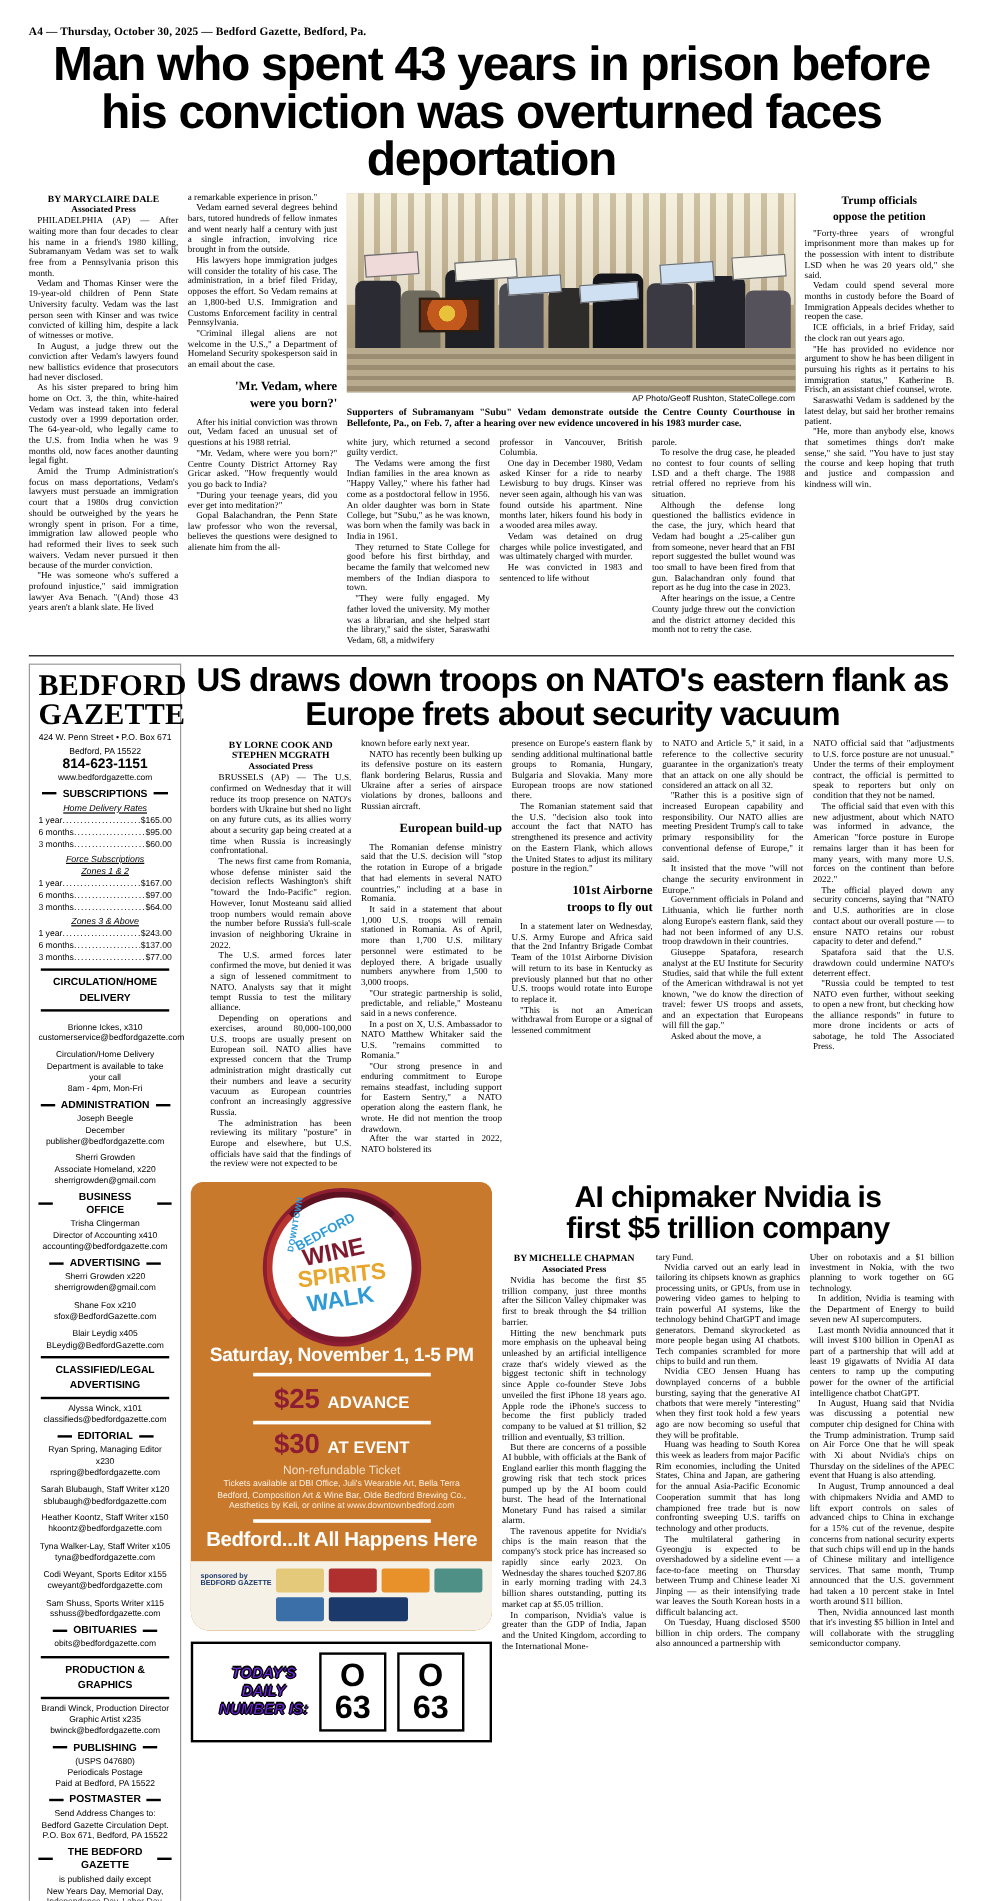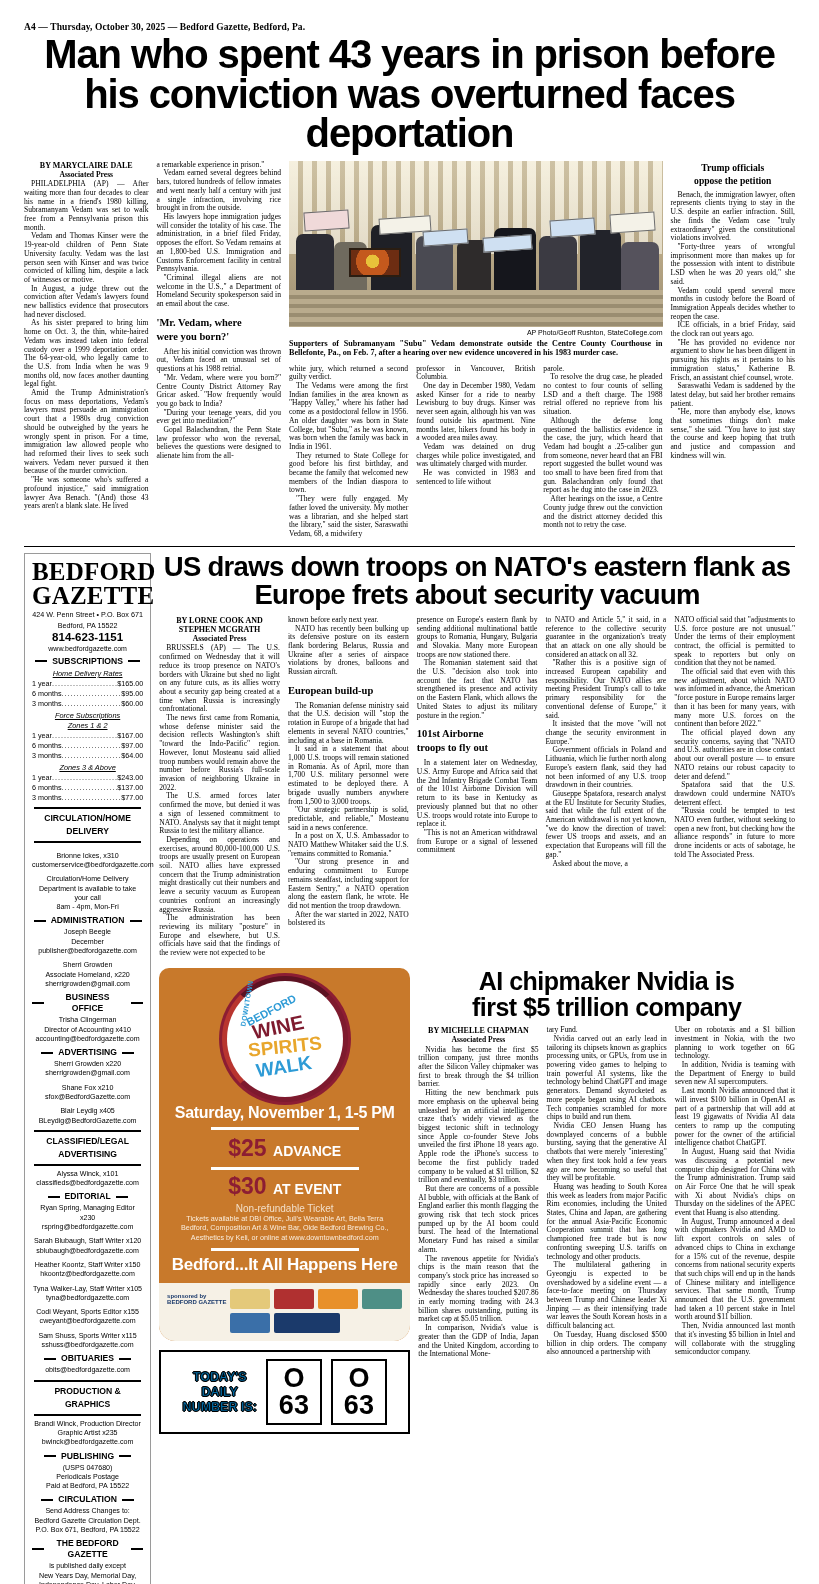--- a/index.html
+++ b/index.html
@@ -67,21 +67,21 @@
   p.bt.noind { text-indent: 0; }
   .byline {
     text-align: center;
     font-weight: 700;
     font-size: 8px;
     line-height: 9.2px;
     margin: 0 0 1px 0;
   }
   .byline .ap { font-size: 7.6px; }
   .subhead {
-    text-align: left;
+    text-align: right;
     font-weight: 700;
     font-size: 10.5px;
     line-height: 14px;
     margin: 7px 0 4px 0;
   }
   .subhead-sm {
     text-align: center;
     font-weight: 700;
     font-size: 9.6px;
     line-height: 13px;
@@ -245,23 +245,24 @@
   .spon-box { width:40px; height:20px; border-radius:2px; }
 
   
   .dn {
     border: 2px solid #000; margin-top: 9px; padding: 7px 8px;
     display:flex; align-items:center; gap: 9px; justify-content:center;
   }
   .dn-label {
     font-family:"Liberation Sans", sans-serif;
     font-weight:700; font-size: 12.5px; line-height: 15px;
-    -webkit-text-stroke: .4px #000; color:#0369a1; text-shadow:
+    -webkit-text-stroke: .4px #000; color:#6d28d9; text-shadow:
       1px 0 0 #000,-1px 0 0 #000,0 1px 0 #000,0 -1px 0 #000;
     text-align:center;
+    font-style:italic;
   }
   .dn-card {
     border: 2px solid #000; width: 56px; height: 66px;
     display:flex; flex-direction:column; align-items:center; justify-content:center;
     font-family:"Liberation Sans", sans-serif; font-weight:700;
     font-size: 27px; line-height: 27px;
   }
 </style>
 </head>
 <body>
@@ -351,21 +352,20 @@
           <p class="bt">After hearings on the issue, a Centre County judge threw out the conviction and the district attorney decided this month not to retry the case.</p>
         </div>
       </div>
     </div>
 
     <div class="col">
       <div class="subhead-sm" style="margin-top:0;">
         <div>Trump officials</div>
         <div>oppose the petition</div>
       </div>
-      <p class="bt">Benach, the immigration lawyer, often represents clients trying to stay in the U.S. despite an earlier infraction. Still, she finds the Vedam case "truly extraordinary" given the constitutional violations involved.</p>
       <p class="bt">"Forty-three years of wrongful imprisonment more than makes up for the possession with intent to distribute LSD when he was 20 years old," she said.</p>
       <p class="bt">Vedam could spend several more months in custody before the Board of Immigration Appeals decides whether to reopen the case.</p>
       <p class="bt">ICE officials, in a brief Friday, said the clock ran out years ago.</p>
       <p class="bt">"He has provided no evidence nor argument to show he has been diligent in pursuing his rights as it pertains to his immigration status," Katherine B. Frisch, an assistant chief counsel, wrote.</p>
       <p class="bt">Saraswathi Vedam is saddened by the latest delay, but said her brother remains patient.</p>
       <p class="bt">"He, more than anybody else, knows that sometimes things don't make sense," she said. "You have to just stay the course and keep hoping that truth and justice and compassion and kindness will win.</p>
     </div>
   </div>
 
   <div class="rule"></div>
@@ -505,38 +505,38 @@
         <div class="hrule"></div>
         <div class="sb-line">Brandi Winck, Production Director</div>
         <div class="sb-line">Graphic Artist x235</div>
         <div class="sb-line">bwinck@bedfordgazette.com</div>
 
         <div class="secthead">PUBLISHING</div>
         <div class="sb-line">(USPS 047680)</div>
         <div class="sb-line">Periodicals Postage</div>
         <div class="sb-line">Paid at Bedford, PA 15522</div>
 
-        <div class="secthead">CIRCULATION</div>
+        <div class="secthead">POSTMASTER</div>
         <div class="sb-line">Send Address Changes to:</div>
         <div class="sb-line">Bedford Gazette Circulation Dept.</div>
         <div class="sb-line">P.O. Box 671, Bedford, PA 15522</div>
 
         <div class="secthead">THE BEDFORD GAZETTE</div>
         <div class="sb-line">is published daily except</div>
         <div class="sb-line">New Years Day, Memorial Day,</div>
         <div class="sb-line">Independence Day, Labor Day,</div>
 
       </div>
     </div>
 
     <div class="col" style="flex: 5 1 0;">
 
       <h2 class="hl-2">US draws down troops on NATO's eastern flank as Europe frets about security vacuum</h2>
 
-      <div class="cols" style="margin-top:6px;">
+      <div class="cols" style="margin-top:6px;margin-left:16px;">
         <div class="col">
           <div class="byline">
             <div>BY LORNE COOK AND</div>
             <div>STEPHEN MCGRATH</div>
             <div class="ap">Associated Press</div>
           </div>
           <p class="bt">BRUSSELS (AP) — The U.S. confirmed on Wednesday that it will reduce its troop presence on NATO's borders with Ukraine but shed no light on any future cuts, as its allies worry about a security gap being created at a time when Russia is increasingly confrontational.</p>
           <p class="bt">The news first came from Romania, whose defense minister said the decision reflects Washington's shift "toward the Indo-Pacific" region. However, Ionut Mosteanu said allied troop numbers would remain above the number before Russia's full-scale invasion of neighboring Ukraine in 2022.</p>
           <p class="bt">The U.S. armed forces later confirmed the move, but denied it was a sign of lessened commitment to NATO. Analysts say that it might tempt Russia to test the military alliance.</p>
           <p class="bt">Depending on operations and exercises, around 80,000-100,000 U.S. troops are usually present on European soil. NATO allies have expressed concern that the Trump administration might drastically cut their numbers and leave a security vacuum as European countries confront an increasingly aggressive Russia.</p>

